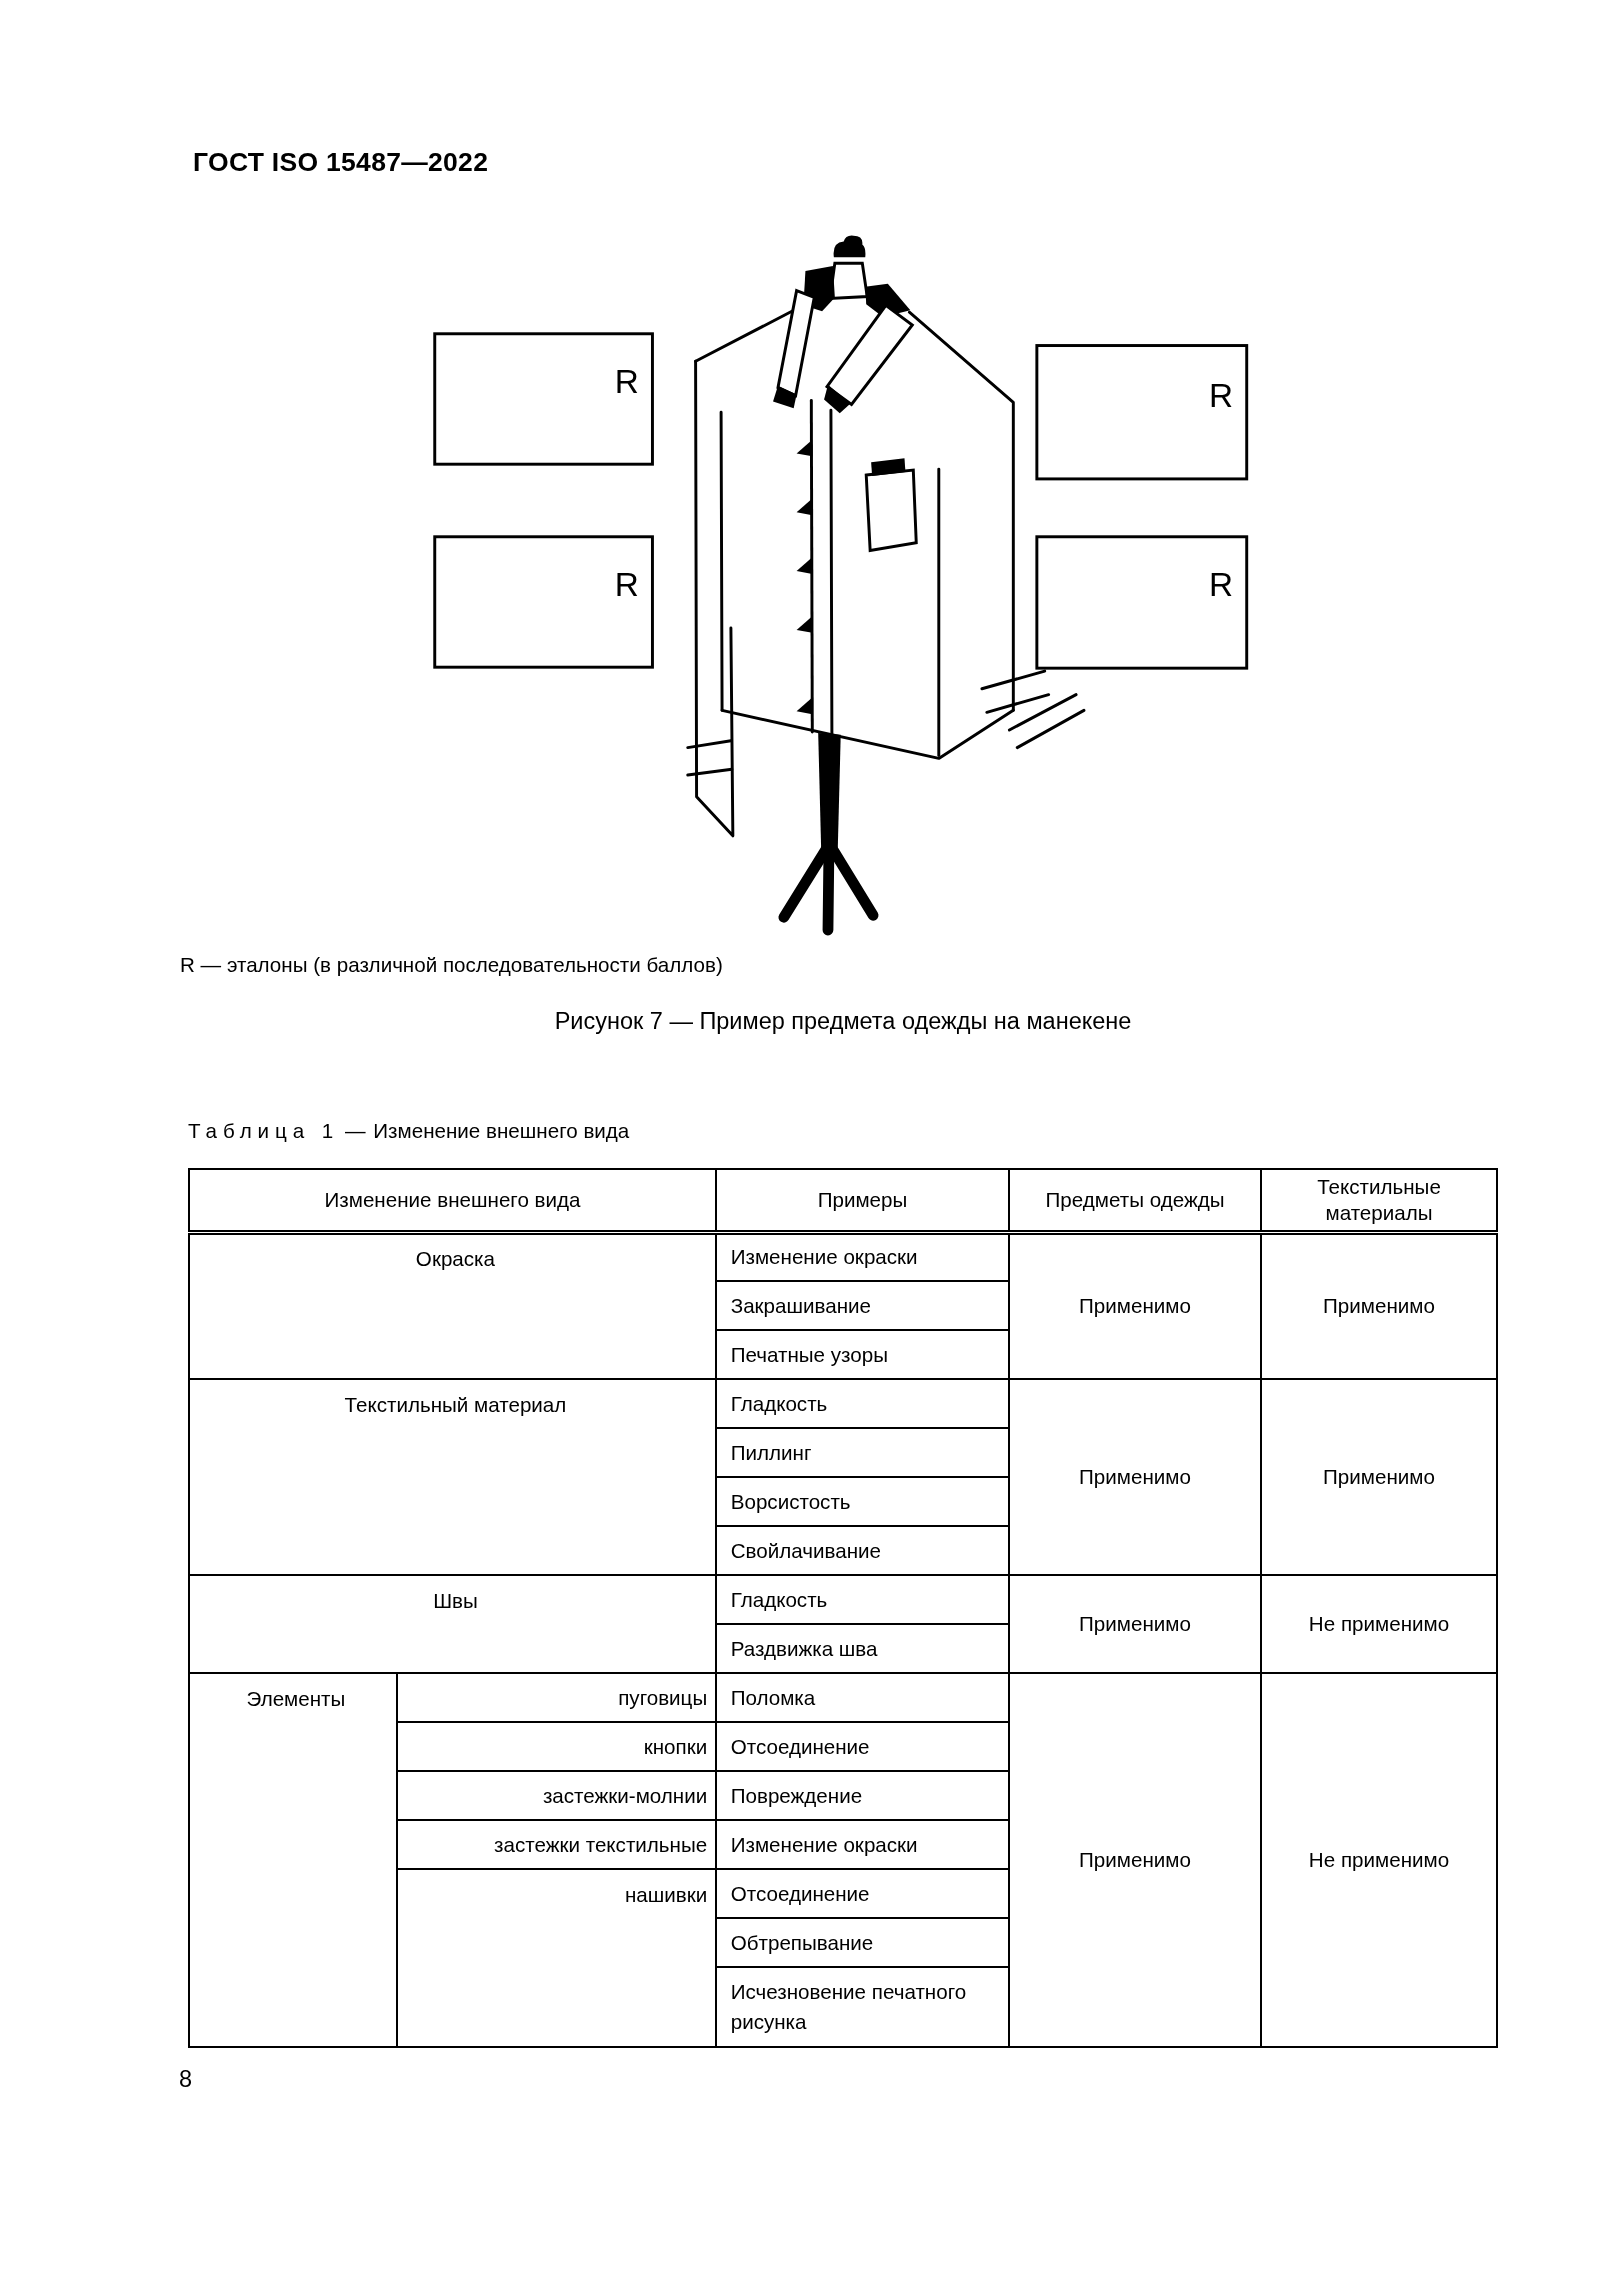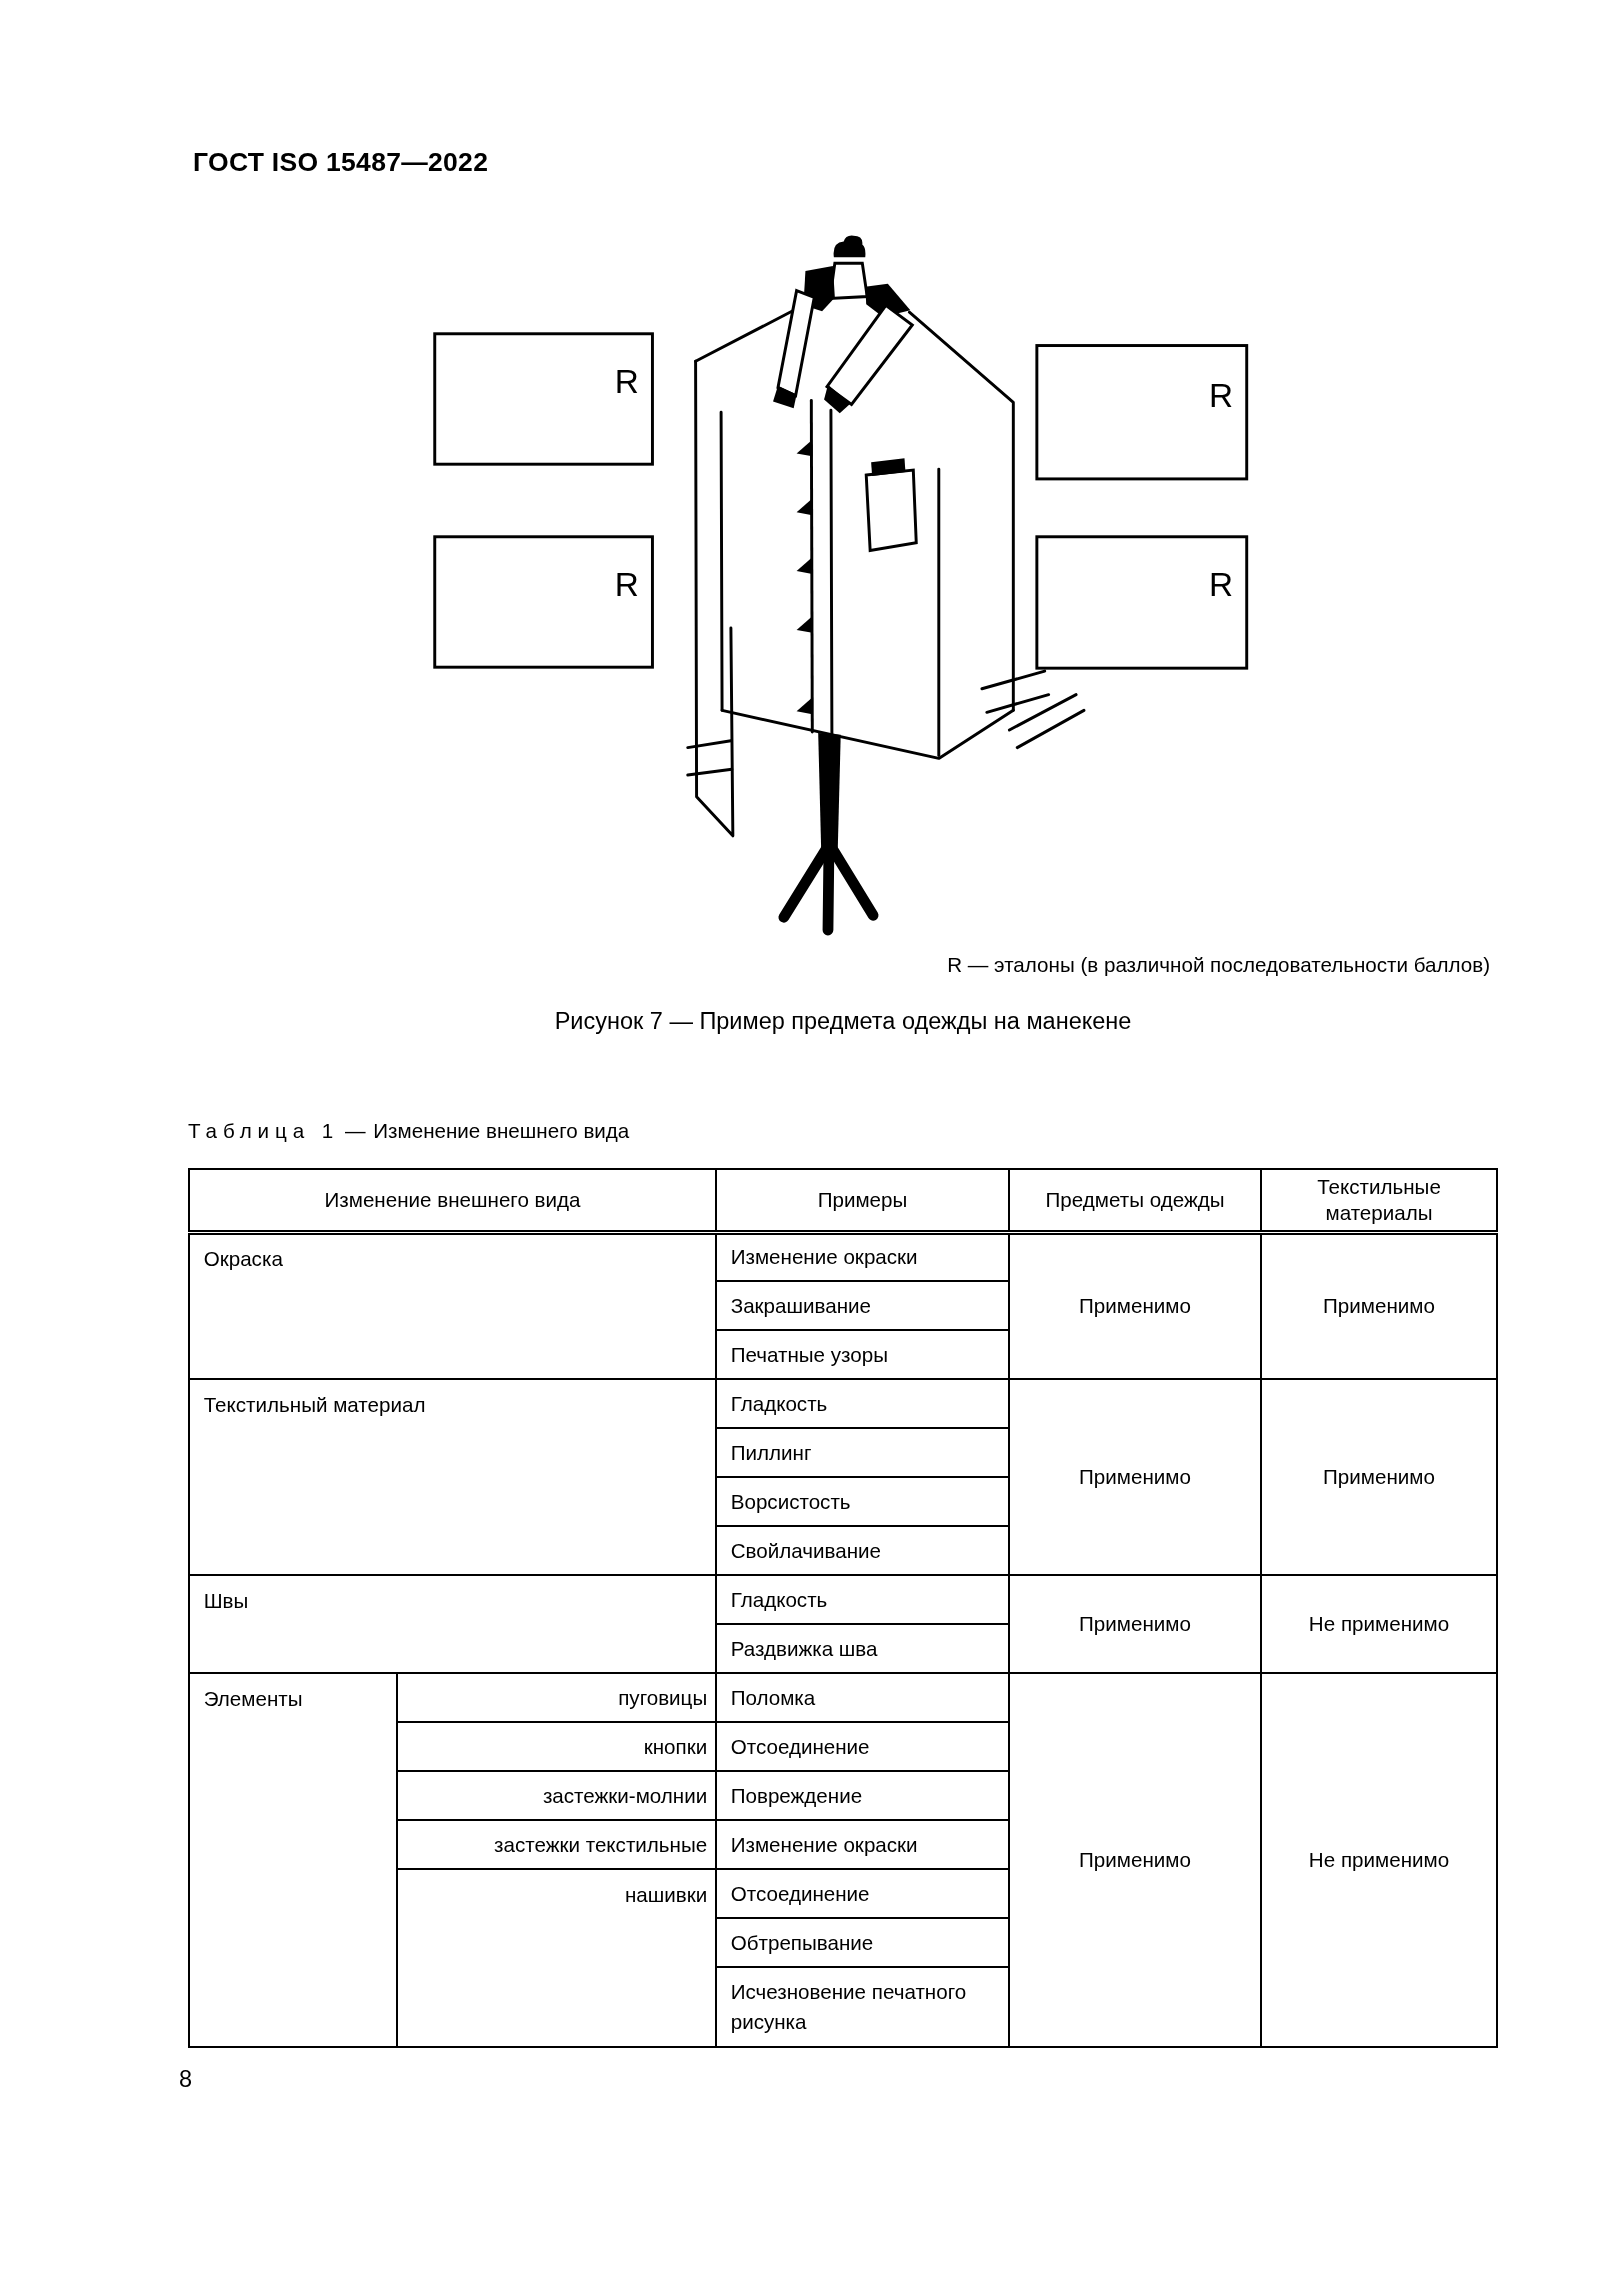--- a/index.html
+++ b/index.html
@@ -12,22 +12,22 @@
     margin:0 auto;
     overflow:hidden;
     padding-left:12px;
   }
   .doc-header {
     position:absolute; left:193px; top:147px;
     font-size:26.5px; font-weight:bold; letter-spacing:0.3px;
   }
   .figure-svg { position:absolute; left:421px; top:221px; }
   .fig-legend {
-    position:absolute; left:196px; top:953px; width:1294px;
-    text-align:right; font-size:20.6px;
+    position:absolute; left:180px; top:953px; width:1294px;
+    text-align:left; font-size:20.6px;
   }
   .fig-title {
     position:absolute; left:196px; top:1008px; width:1294px;
     text-align:center; font-size:23.5px;
   }
   .para {
     position:absolute; left:266px; top:1070px; width:1235px;
     font-size:23.5px; letter-spacing:0.4px; white-space:nowrap;
   }
   .para .pnum { margin-right:13.7px; }
@@ -44,21 +44,21 @@
   table.gost th, table.gost td {
     border:2px solid #000; overflow:hidden;
   }
   table.gost thead tr { height:63px; }
   table.gost thead th {
     font-weight:normal; text-align:center; vertical-align:middle;
     line-height:1.25; border-bottom:5.9px double #000; padding:0 5.9px;
   }
   table.gost tbody tr { height:49px; }
   table.gost tbody tr.tall { height:80px; }
-  td.name { vertical-align:top; padding:12.7px 7.8px 0 13.7px; text-align:left; }
+  td.name { vertical-align:top; padding:12.7px 7.8px 0 13.7px; text-align:center; }
   td.sub  { vertical-align:middle; padding:0 7.8px 0 16.7px; text-align:right; border-bottom:2.9px solid #000; }
   td.subtop { vertical-align:top; padding-top:12.7px; border-bottom:2px solid #000; }
   td.ex   { vertical-align:middle; padding:0 7.8px 0 13.7px; text-align:left; border-bottom:2.9px solid #000; line-height:1.45; }
   td.app  { text-align:center; vertical-align:middle; padding:0; }
   tr.gstart td { border-top:2.9px solid #000; }
   .page-number {
     position:absolute; left:179px; top:2066px; font-size:23.5px;
   }
 </style>
 </head>

